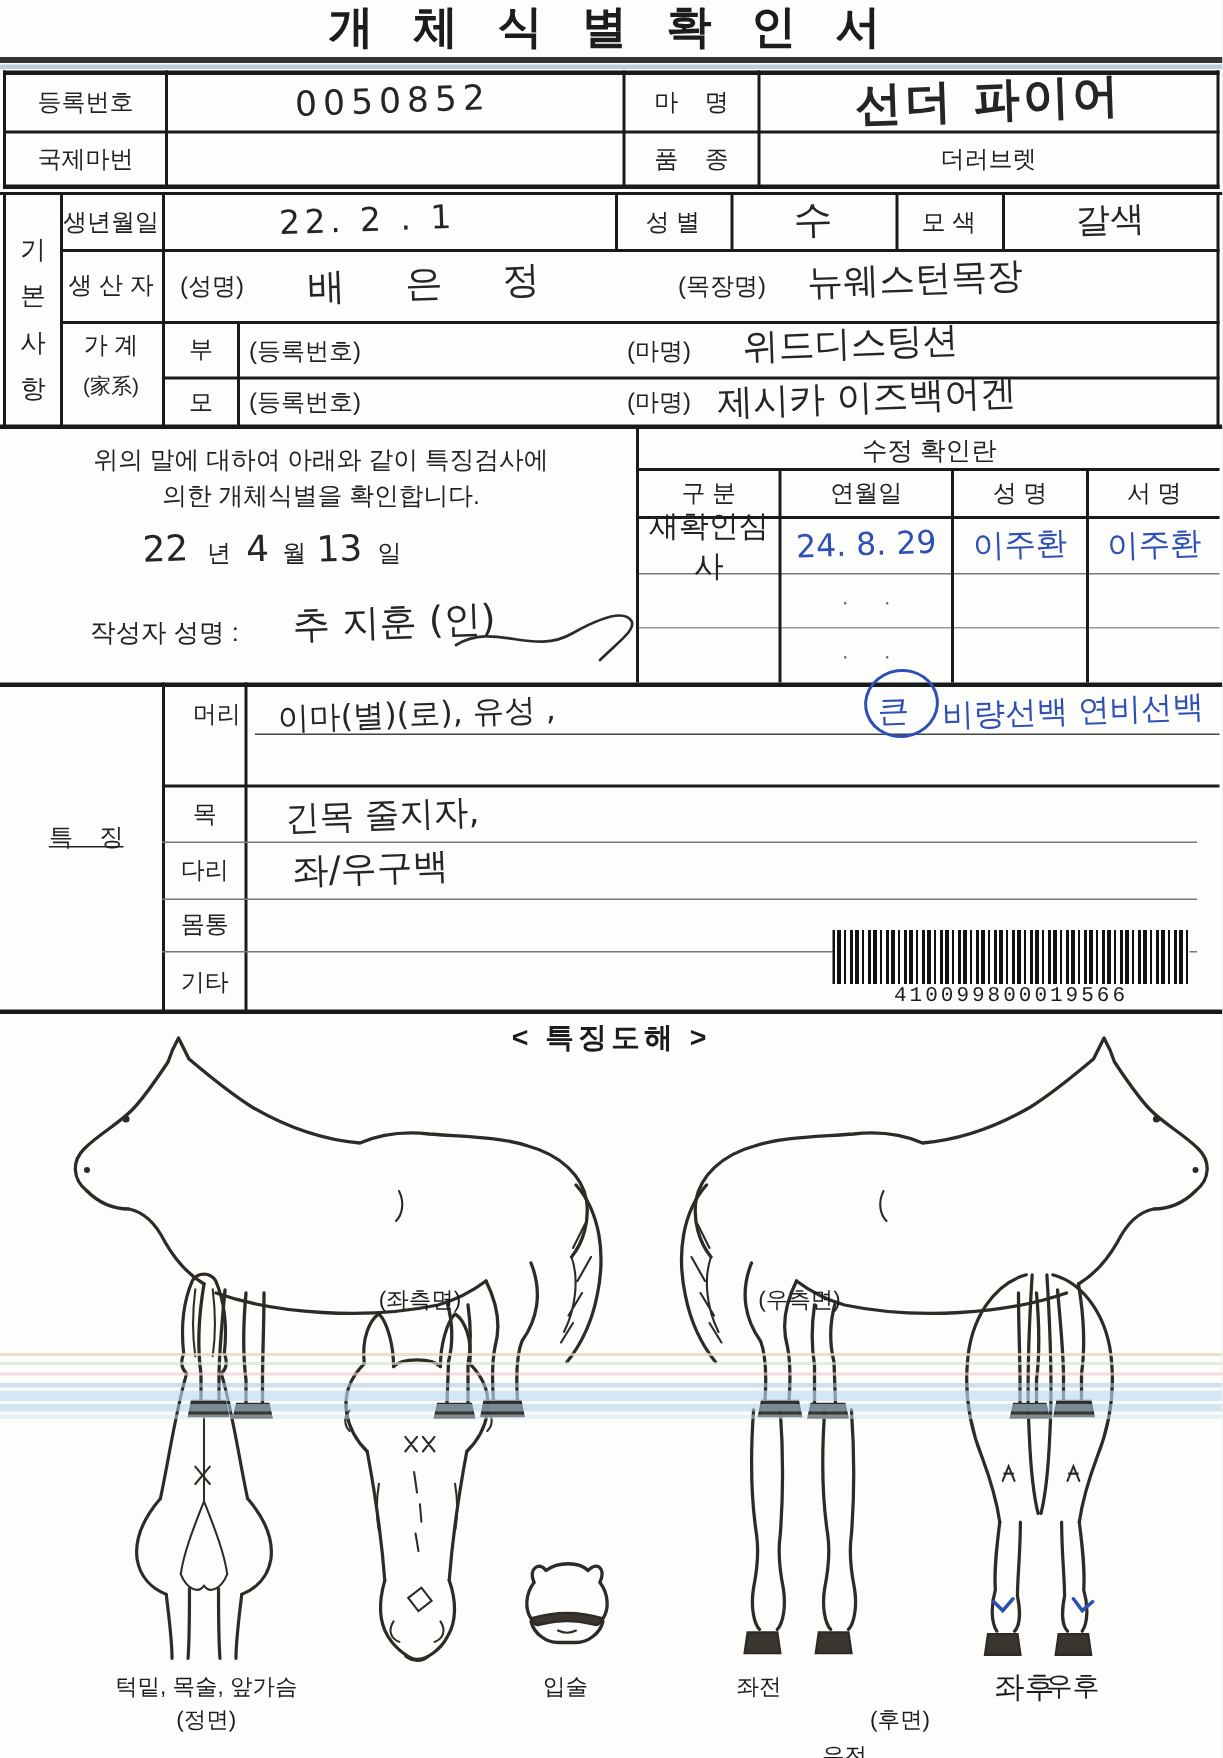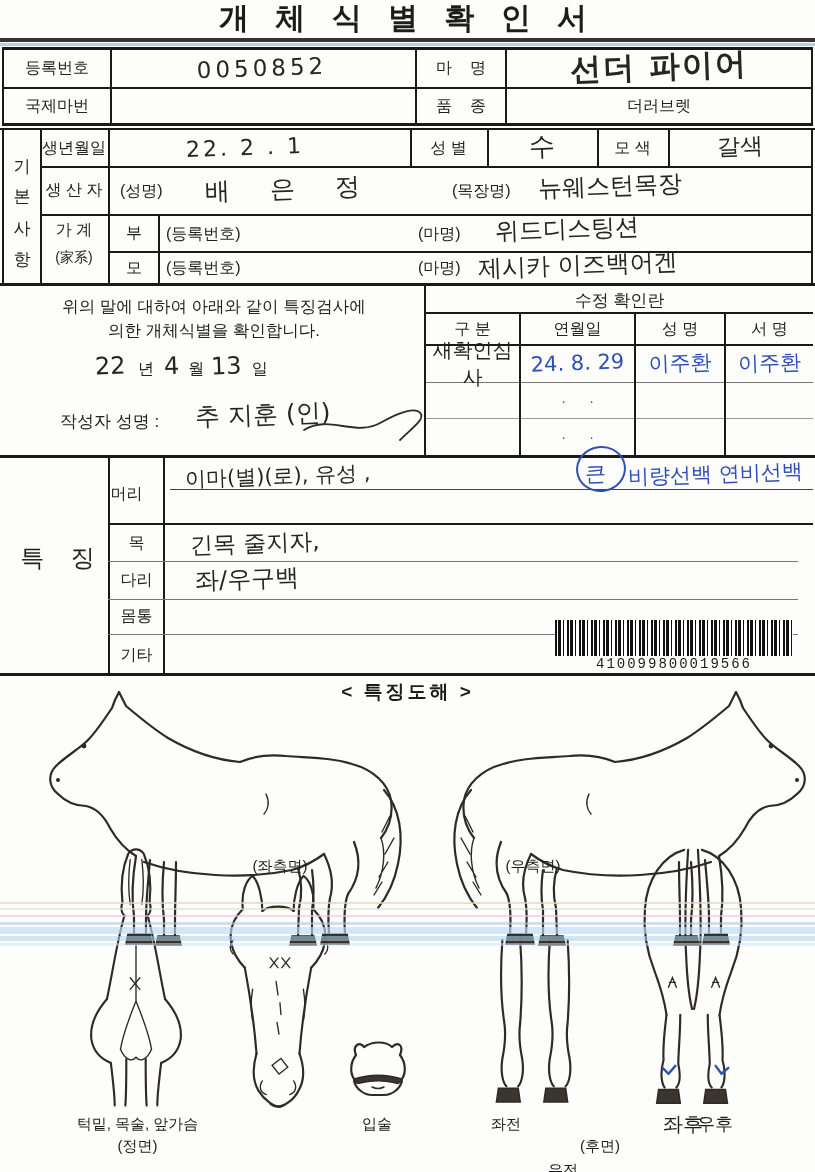--- a/index.html
+++ b/index.html
@@ -130,22 +130,22 @@
   <div class="ln" style="left:0;top:455px;width:815px;height:3px;"></div>
   <div class="ln" style="left:0;top:673px;width:815px;height:3px;"></div>
   <div class="ln" style="left:108px;top:455px;width:2px;height:220px;"></div>
   <div class="ln" style="left:163px;top:455px;width:2px;height:220px;"></div>
   <div class="ln" style="left:108px;top:523px;width:705px;height:2px;"></div>
   <div class="lnl" style="left:108px;top:561px;width:690px;height:1px;"></div>
   <div class="lnl" style="left:108px;top:599px;width:690px;height:1px;"></div>
   <div class="lnl" style="left:108px;top:634px;width:690px;height:1px;"></div>
   <div class="lnl" style="left:170px;top:489px;width:643px;height:1px;background:#444;"></div>
 
-  <div class="abs ctr lbl" style="left:10px;top:540px;width:95px;height:36px;font-size:24px;white-space:pre;">특    징</div>
-  <div class="abs ctr lbl" style="left:100px;top:462px;width:53px;height:28px;margin-top:18px;">머리</div>
+  <div class="abs ctr lbl" style="left:10px;top:540px;width:95px;height:36px;font-size:16px;white-space:pre;text-decoration:underline;">특    징</div>
+  <div class="abs ctr lbl" style="left:118px;top:462px;width:53px;height:28px;">머리</div>
   <div class="abs ctr lbl" style="left:110px;top:528px;width:53px;height:30px;">목</div>
   <div class="abs ctr lbl" style="left:110px;top:565px;width:53px;height:30px;">다리</div>
   <div class="abs ctr lbl" style="left:110px;top:601px;width:53px;height:30px;">몸통</div>
   <div class="abs ctr lbl" style="left:110px;top:640px;width:53px;height:30px;">기타</div>
 
   <div class="abs hw" style="left:185px;top:462px;font-size:21px;">이마(별)(로),  유성 ,</div>
   <div class="abs hwb" style="left:585px;top:460px;font-size:21px;">큰</div>
   <div class="abs" style="left:576px;top:446px;width:46px;height:42px;border:2.2px solid #2e4fb5;border-radius:50%;transform:rotate(-8deg);"></div>
   <div class="abs hwb" style="left:628px;top:460px;font-size:21px;white-space:nowrap;">비량선백 연비선백</div>
   <div class="abs hw" style="left:190px;top:528px;font-size:23px;">긴목 줄지자,</div>

